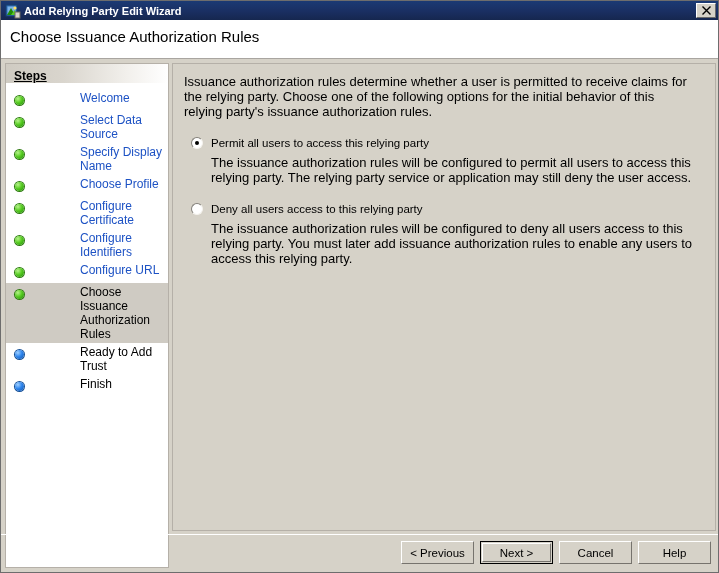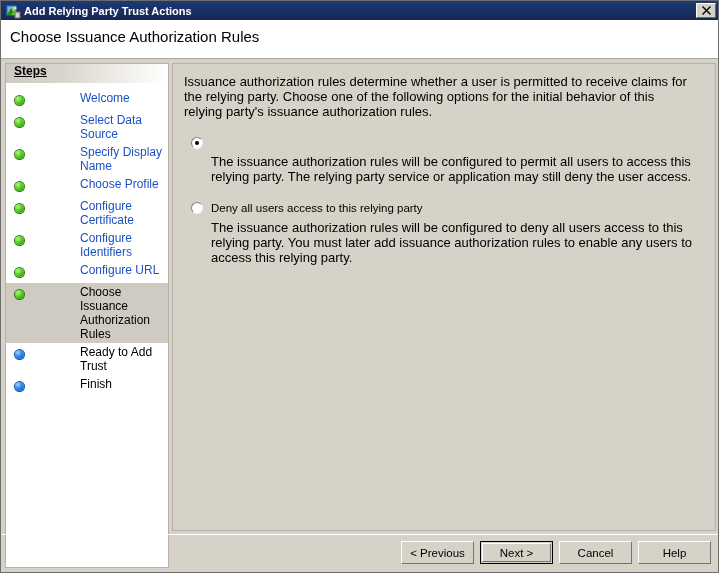--- a/index.html
+++ b/index.html
@@ -96,21 +96,21 @@
     background: #ffffff;
     border: 1px solid #b5b0a8;
     box-sizing: border-box;
     overflow: hidden;
   }
   #steps-head {
     height: 20px;
     background: linear-gradient(to right, #cfcbc2 0%, #d9d5cd 35%, #f2f0ec 75%, #ffffff 100%);
     border-bottom: 1px solid #ffffff;
     display: flex;
-    align-items: flex-start;
+    align-items: flex-end;
     padding-left: 8px;
     box-sizing: border-box;
     text-decoration: underline;
   }
   #steps-head .label {
     font-size: 12px;
     font-weight: bold;
     color: #000000;
   }
   #steps-list {
@@ -275,21 +275,21 @@
     <div class="tb-icon">
       <svg width="16" height="16" viewBox="0 0 16 16">
         <rect x="1" y="2" width="11" height="11" fill="#2f6fbb" stroke="#16406e" stroke-width="1"></rect>
         <rect x="2.5" y="3.5" width="8" height="8" fill="#7fb4e8"></rect>
         <path d="M2 12 L6 5 L10 12 Z" fill="#1f8a05"></path>
         <path d="M6 12 L9.5 7 L12.5 12 Z" fill="#57cc22"></path>
         <circle cx="10" cy="5" r="1.6" fill="#ffe066"></circle>
         <rect x="10" y="9" width="5" height="6" fill="#d8d4cc" stroke="#6b675f" stroke-width="1"></rect>
       </svg>
     </div>
-    <div class="tb-title">Add Relying Party Trust Actions</div>
+    <div class="tb-title">Add Relying Party Edit Wizard</div>
     <div class="close-btn">
       <svg width="9" height="9" viewBox="0 0 9 9">
         <path d="M0.5 0.5 L8.5 8.5 M8.5 0.5 L0.5 8.5" stroke="#000000" stroke-width="1.4" fill="none"></path>
       </svg>
     </div>
   </div>
 
   <div id="header">
     <div class="page-title">Choose Issuance Authorization Rules</div>
   </div>
@@ -354,20 +354,21 @@
   </div>
 
   <div id="content">
     <div class="inner">
       <p class="para intro">Issuance authorization rules determine whether a user is permitted to receive claims for the relying party. Choose one of the following options for the initial behavior of this relying party's issuance authorization rules.</p>
 
       <div class="radio-row">
         <span class="radio">
             <span class="dot"></span>
           </span>
+        <span class="radio-label">Permit all users to access this relying party</span>
       </div>
       <p class="para radio-desc">The issuance authorization rules will be configured to permit all users to access this relying party. The relying party service or application may still deny the user access.</p>
 
       <div class="radio-row">
         <span class="radio"></span>
         <span class="radio-label">Deny all users access to this relying party</span>
       </div>
       <p class="para radio-desc">The issuance authorization rules will be configured to deny all users access to this relying party. You must later add issuance authorization rules to enable any users to access this relying party.</p>
 
     </div>

